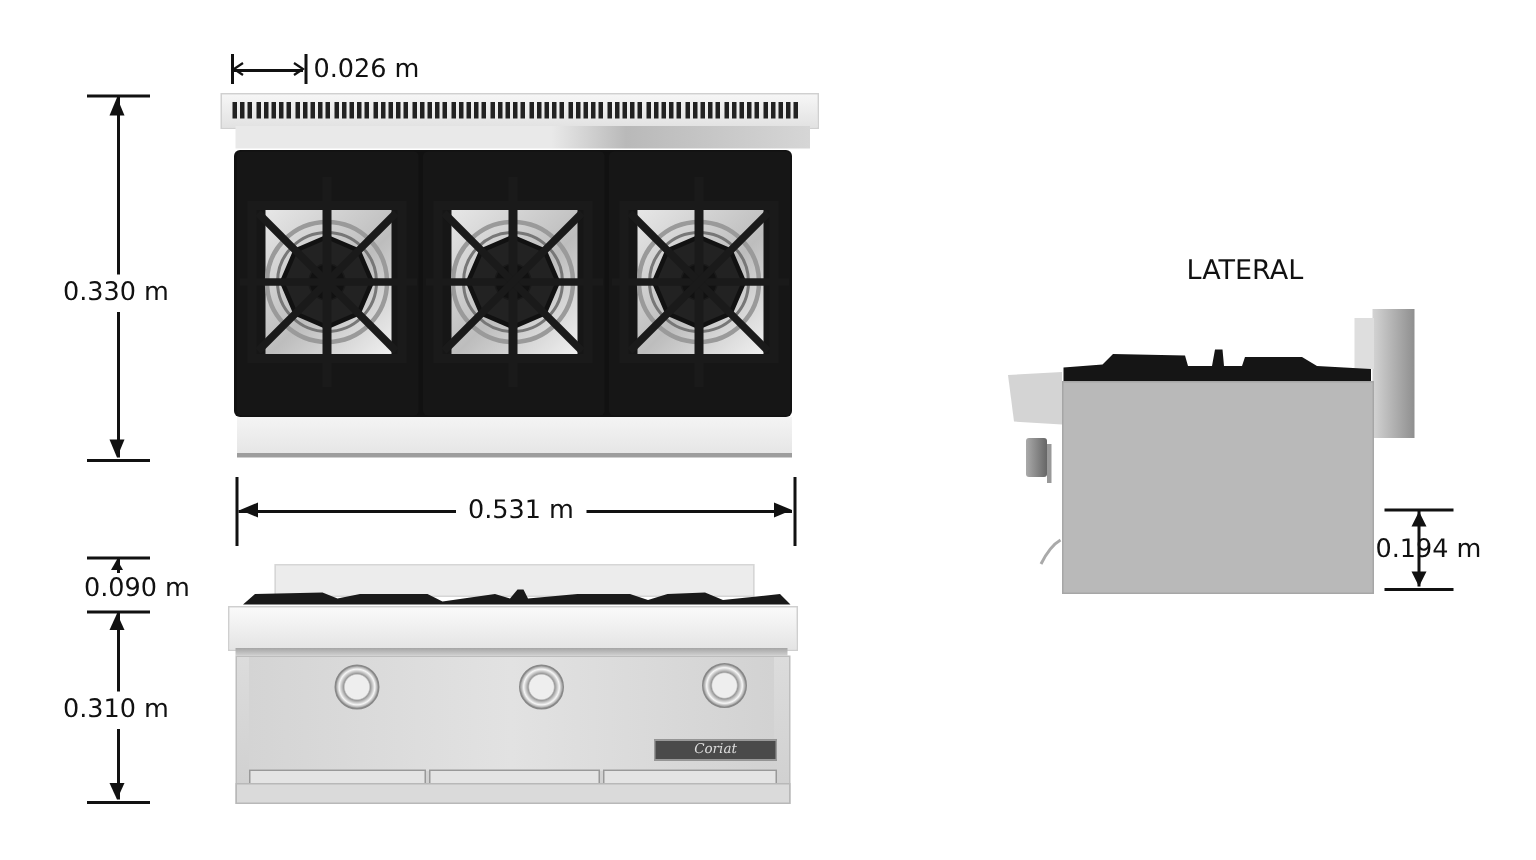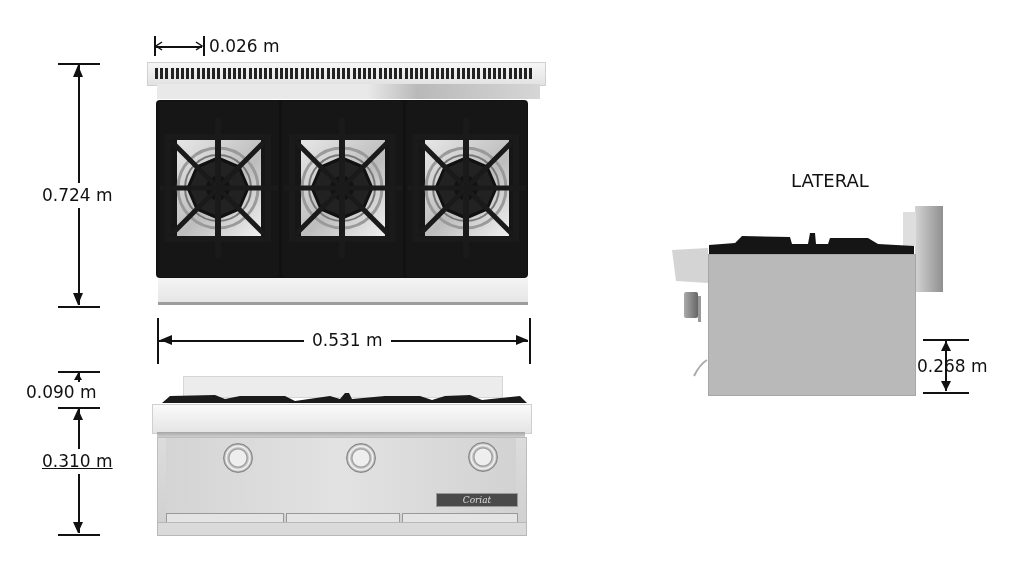--- a/index.html
+++ b/index.html
@@ -162,21 +162,21 @@
 
   <div class="abs" style="left:158px;top:278px;width:370px;height:24px;background:linear-gradient(#f4f4f4,#e6e6e6);border-bottom:3px solid #9d9d9d;"></div>
 
   <div class="hline" style="left:58px;top:63px;width:42px;"></div>
   <div class="hline" style="left:58px;top:306px;width:42px;"></div>
   <div class="vline" style="left:78px;top:64px;height:241px;"></div>
   <svg width="1024" height="573">
     <polygon points="78,65 73,77 83,77" fill="#111"></polygon>
     <polygon points="78,305 73,293 83,293" fill="#111"></polygon>
   </svg>
-  <div class="abs dim-text" style="left:42px;top:183px;padding:4px 0;">0.724 m</div>
+  <div class="abs dim-text" style="left:42px;top:183px;padding:4px 0;">0.330 m</div>
 
   <div class="vline" style="left:157px;top:318px;height:46px;"></div>
   <div class="vline" style="left:529px;top:318px;height:46px;"></div>
   <div class="hline" style="left:159px;top:340px;width:369px;"></div>
   <svg width="1024" height="573">
     <polygon points="160,340 172,335 172,345" fill="#111"></polygon>
     <polygon points="528,340 516,335 516,345" fill="#111"></polygon>
   </svg>
   <div class="abs dim-text" style="left:304px;top:332px;padding:0 8px;">0.531 m</div>
 </div>
@@ -207,22 +207,22 @@
   <div class="hline" style="left:58px;top:371px;width:42px;"></div>
   <div class="hline" style="left:58px;top:407px;width:42px;"></div>
   <div class="hline" style="left:58px;top:534px;width:42px;"></div>
   <div class="vline" style="left:78px;top:372px;height:10px;"></div>
   <div class="vline" style="left:78px;top:408px;height:125px;"></div>
   <svg width="1024" height="573">
     <polygon points="78,373 74,380 82,380" fill="#111"></polygon>
     <polygon points="78,409 73,420 83,420" fill="#111"></polygon>
     <polygon points="78,533 73,522 83,522" fill="#111"></polygon>
   </svg>
-  <div class="abs dim-text" style="left:26px;top:384px;background:transparent;">0.090 m</div>
-  <div class="abs dim-text" style="left:42px;top:449px;padding:4px 0;text-decoration:underline;">0.310 m</div>
+  <div class="abs dim-text" style="left:56px;top:384px;background:transparent;">0.090 m</div>
+  <div class="abs dim-text" style="left:42px;top:461px;padding:4px 0;">0.310 m</div>
 </div>
 
 <div>
   <div class="abs" style="left:791px;top:170px;font-size:18px;color:#111;">LATERAL</div>
 
   <div class="abs" style="left:915px;top:206px;width:28px;height:86px;background:linear-gradient(90deg,#d4d4d4,#8f8f8f);"></div>
   <div class="abs" style="left:903px;top:212px;width:13px;height:34px;background:#dedede;"></div>
 
   <svg width="1024" height="573">
     <path d="M709,245 L735,243 L742,236 L790,237 L792,244 L808,244 L810,233 L815,233 L816,244 L828,244 L830,238 L868,238 L878,244 L914,246 L914,254 L709,254 Z" fill="#151515"></path>
@@ -236,14 +236,14 @@
     <path d="M694,376 Q700,364 707,360" fill="none" stroke="#aaa" stroke-width="2"></path>
   </svg>
 
   <div class="hline" style="left:923px;top:339px;width:46px;"></div>
   <div class="hline" style="left:923px;top:392px;width:46px;"></div>
   <div class="vline" style="left:945px;top:340px;height:51px;"></div>
   <svg width="1024" height="573">
     <polygon points="946,341 941,351 951,351" fill="#111"></polygon>
     <polygon points="946,391 941,381 951,381" fill="#111"></polygon>
   </svg>
-  <div class="abs dim-text" style="left:917px;top:358px;background:transparent;">0.268 m</div>
+  <div class="abs dim-text" style="left:917px;top:358px;background:transparent;">0.194 m</div>
 </div>
 
 </body></html>

